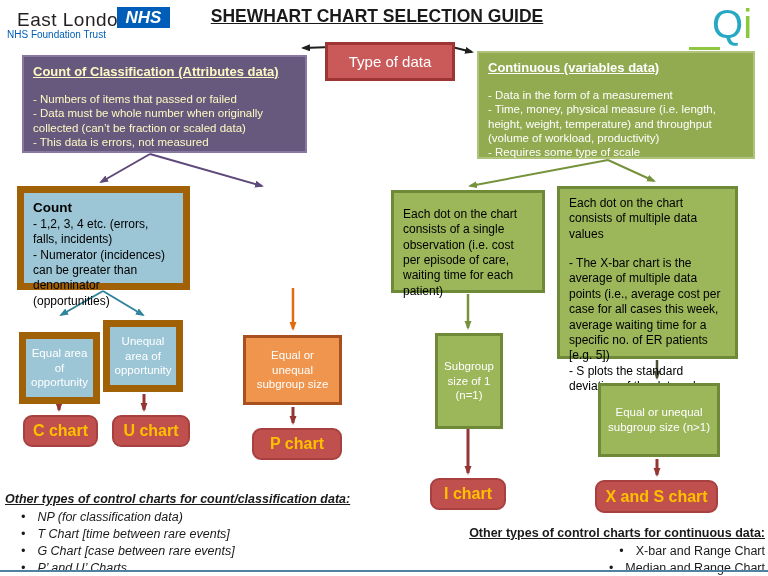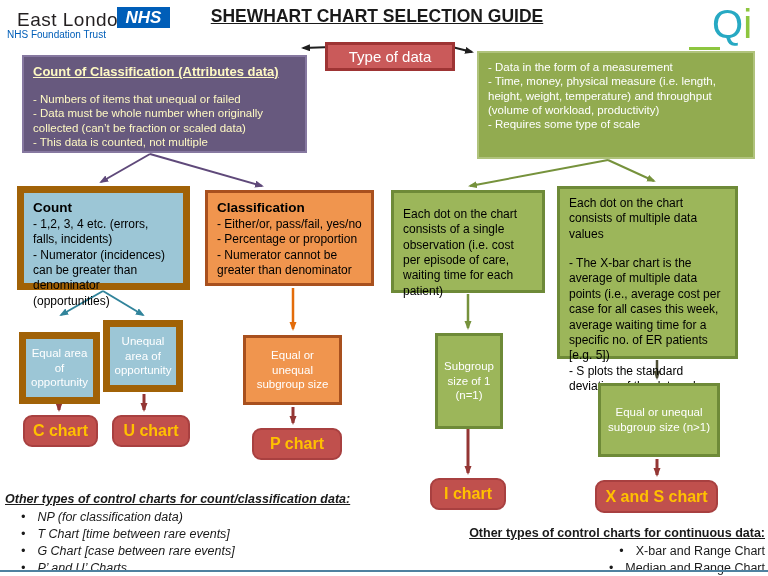--- a/index.html
+++ b/index.html
@@ -94,47 +94,42 @@
 
   <div class="abs org-name" style="left:17px;top:9px;">East London</div>
   <div class="abs nhs-logo" style="left:117px;top:7px;width:53px;height:21px;">NHS</div>
   <div class="abs org-sub" style="left:7px;top:29px;">NHS Foundation Trust</div>
   <div class="abs page-title" style="top:6px;">SHEWHART CHART SELECTION GUIDE</div>
   <div class="abs" style="left:712px;top:4px;">
     <span class="qi-q">Q</span><span class="qi-i">i</span>
   </div>
   <div class="abs qi-rule" style="left:689px;top:47px;width:31px;height:3px;"></div>
 
-  <div class="abs type-box" style="left:325px;top:42px;width:130px;height:29px;">Type of data</div>
+  <div class="abs type-box" style="left:325px;top:42px;width:130px;height:39px;">Type of data</div>
 
   <div class="abs bx purple" style="left:22px;top:55px;width:285px;height:98px;">
     <div class="bx-title">Count of Classification (Attributes data)</div>
-    <div class="bx-body">- Numbers of items that unequal or failed</div>
+    <div class="bx-body">- Numbers of items that passed or failed</div>
     <div class="bx-body">- Data must be whole number when originally collected (can’t be fraction or scaled data)</div>
-    <div class="bx-body">- This data is counted, not multiple</div>
+    <div class="bx-body">- This data is errors, not measured</div>
   </div>
 
   <div class="abs bx olive-big" style="left:477px;top:51px;width:278px;height:108px;">
+    <div class="bx-title">Continuous (variables data)</div>
     <div class="bx-body">- Data in the form of a measurement</div>
     <div class="bx-body">- Time, money, physical measure (i.e. length, height, weight, temperature) and throughput (volume of workload, productivity)</div>
     <div class="bx-body">- Requires some type of scale</div>
   </div>
 
   <div class="abs bx blue" style="left:17px;top:186px;width:173px;height:104px;">
     <div class="bx2-title">Count</div>
     <div class="bx2-body">- 1,2, 3, 4 etc. (errors, falls, incidents)</div>
     <div class="bx2-body">- Numerator (incidences) can be greater than denominator (opportunities)</div>
   </div>
 
-  <div class="abs bx orange" style="left:205px;top:190px;width:169px;height:96px;">
-    <div class="bx2-title">Classification</div>
-    <div class="bx2-body">- Either/or, pass/fail, yes/no</div>
-    <div class="bx2-body">- Percentage or proportion</div>
-    <div class="bx2-body">- Numerator cannot be greater than denominator</div>
-  </div>
 
   <div class="abs bx olive-mid" style="left:391px;top:190px;width:154px;height:103px;">
     <div class="bx2-body" style="margin-top:7px;">Each dot on the chart consists of a single observation (i.e. cost per episode of care, waiting time for each patient)</div>
   </div>
 
   <div class="abs bx olive-mid" style="left:557px;top:186px;width:181px;height:173px;">
     <div class="bx2-body">Each dot on the chart consists of multiple data values</div>
     <div class="bx2-body mt14">- The X-bar chart is the average of multiple data points (i.e., average cost per case for all cases this week, average waiting time for a specific no. of ER patients [e.g. 5])</div>
     <div class="bx2-body">- S plots the standard deviation of the data values</div>
   </div>

